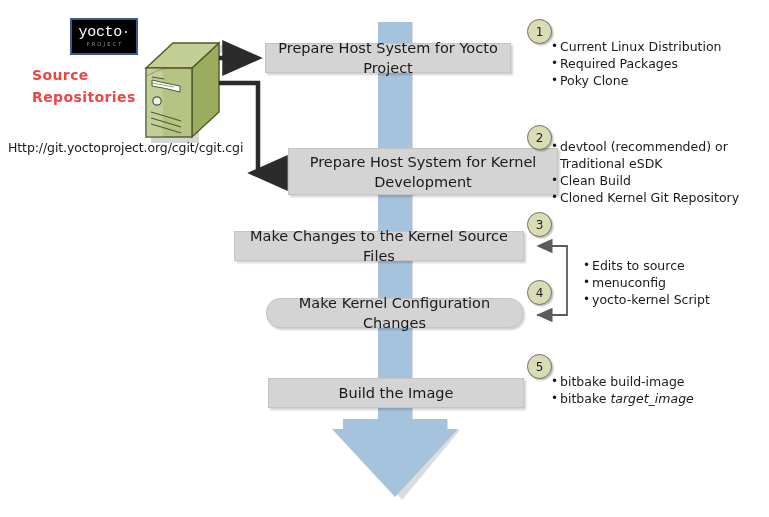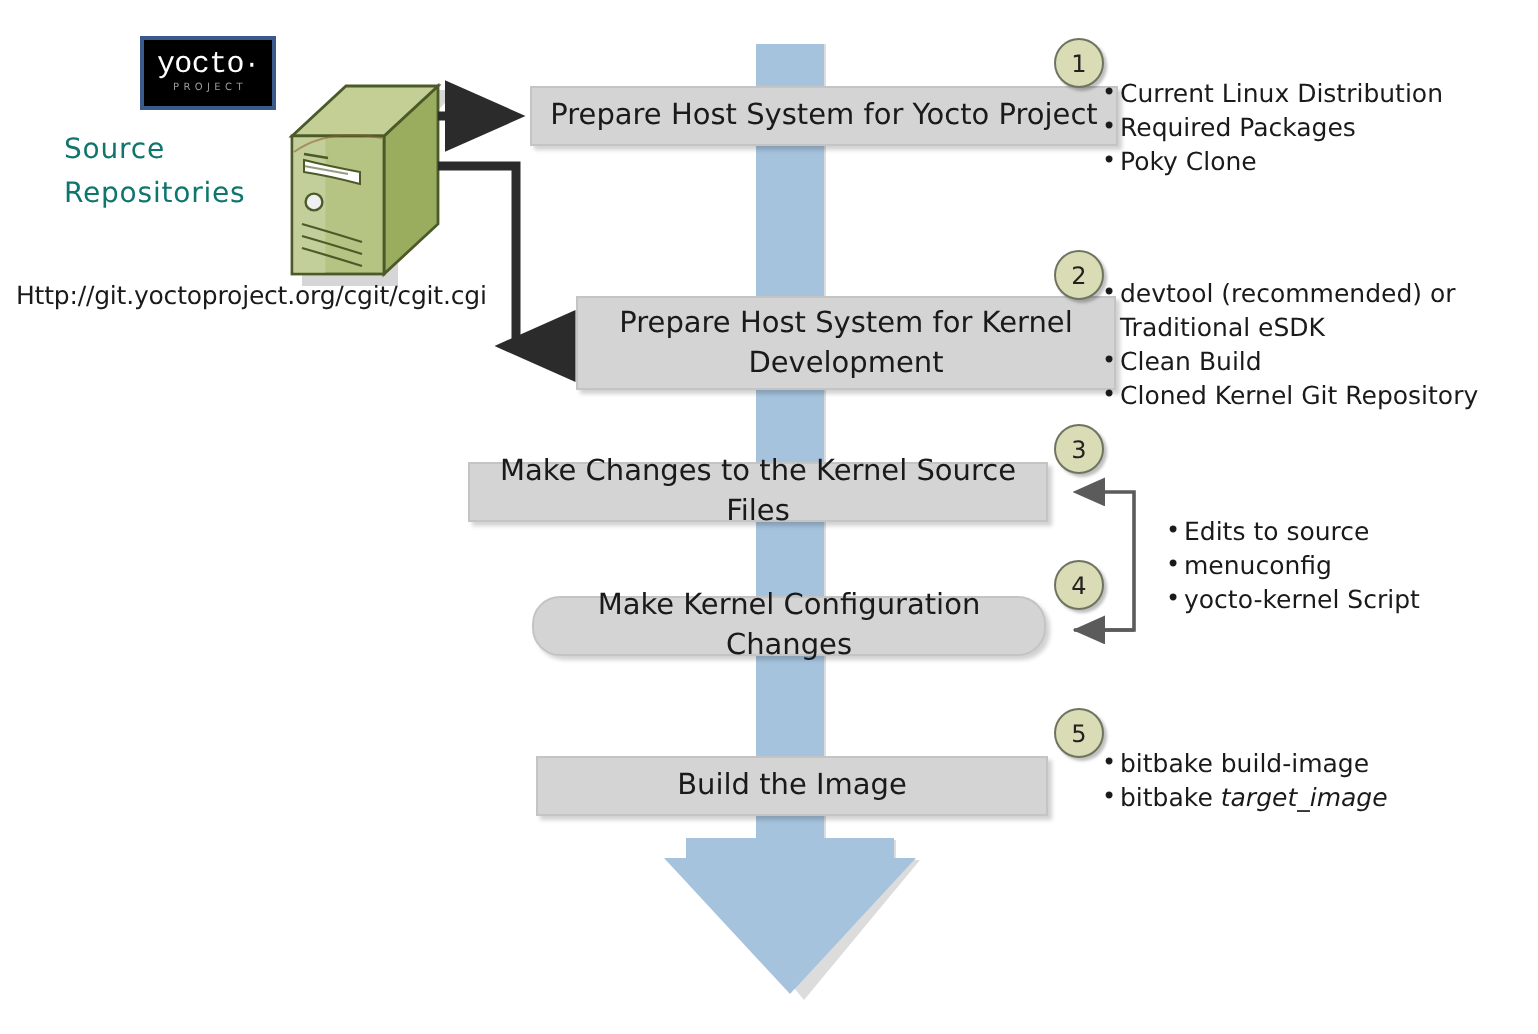--- a/index.html
+++ b/index.html
@@ -53,24 +53,24 @@
     letter-spacing: 2.2px;
     margin-top: 1px;
     margin-left: 2px;
   }
 
   
   #source-label {
     left: 32px; top: 64px;
     width: 120px;
     font-size: 14px;
-    font-weight: normal;
+    font-weight: bold;
     line-height: 22px;
     letter-spacing: 0.4px;
-    color: #0f766e;
+    color: #ef4444;
   }
   #repo-url {
     left: 8px; top: 140px;
     font-size: 12.5px;
     color: #1a1a1a;
     letter-spacing: -0.1px;
     white-space: nowrap;
   }
 
   
@@ -84,21 +84,21 @@
     display: flex;
     align-items: center;
     justify-content: center;
     text-align: center;
     font-size: 14.5px;
     color: #1a1a1a;
     line-height: 20px;
     box-sizing: border-box;
   }
 
-  #box-1 { left: 265px; top: 43px;  width: 294px; height: 30px; }
+  #box-1 { left: 265px; top: 43px;  width: 246px; height: 30px; }
   #box-2 { left: 288px; top: 148px; width: 270px; height: 47px; }
   #box-3 { left: 234px; top: 231px; width: 290px; height: 30px; }
   #box-4 { left: 266px; top: 298px; width: 257px; height: 30px; border-radius: 14px; }
   #box-5 { left: 268px; top: 378px; width: 256px; height: 30px; }
 
   
   .step-circle {
     width: 25px; height: 25px;
     border-radius: 50%;
     background: #d9dcb4;

